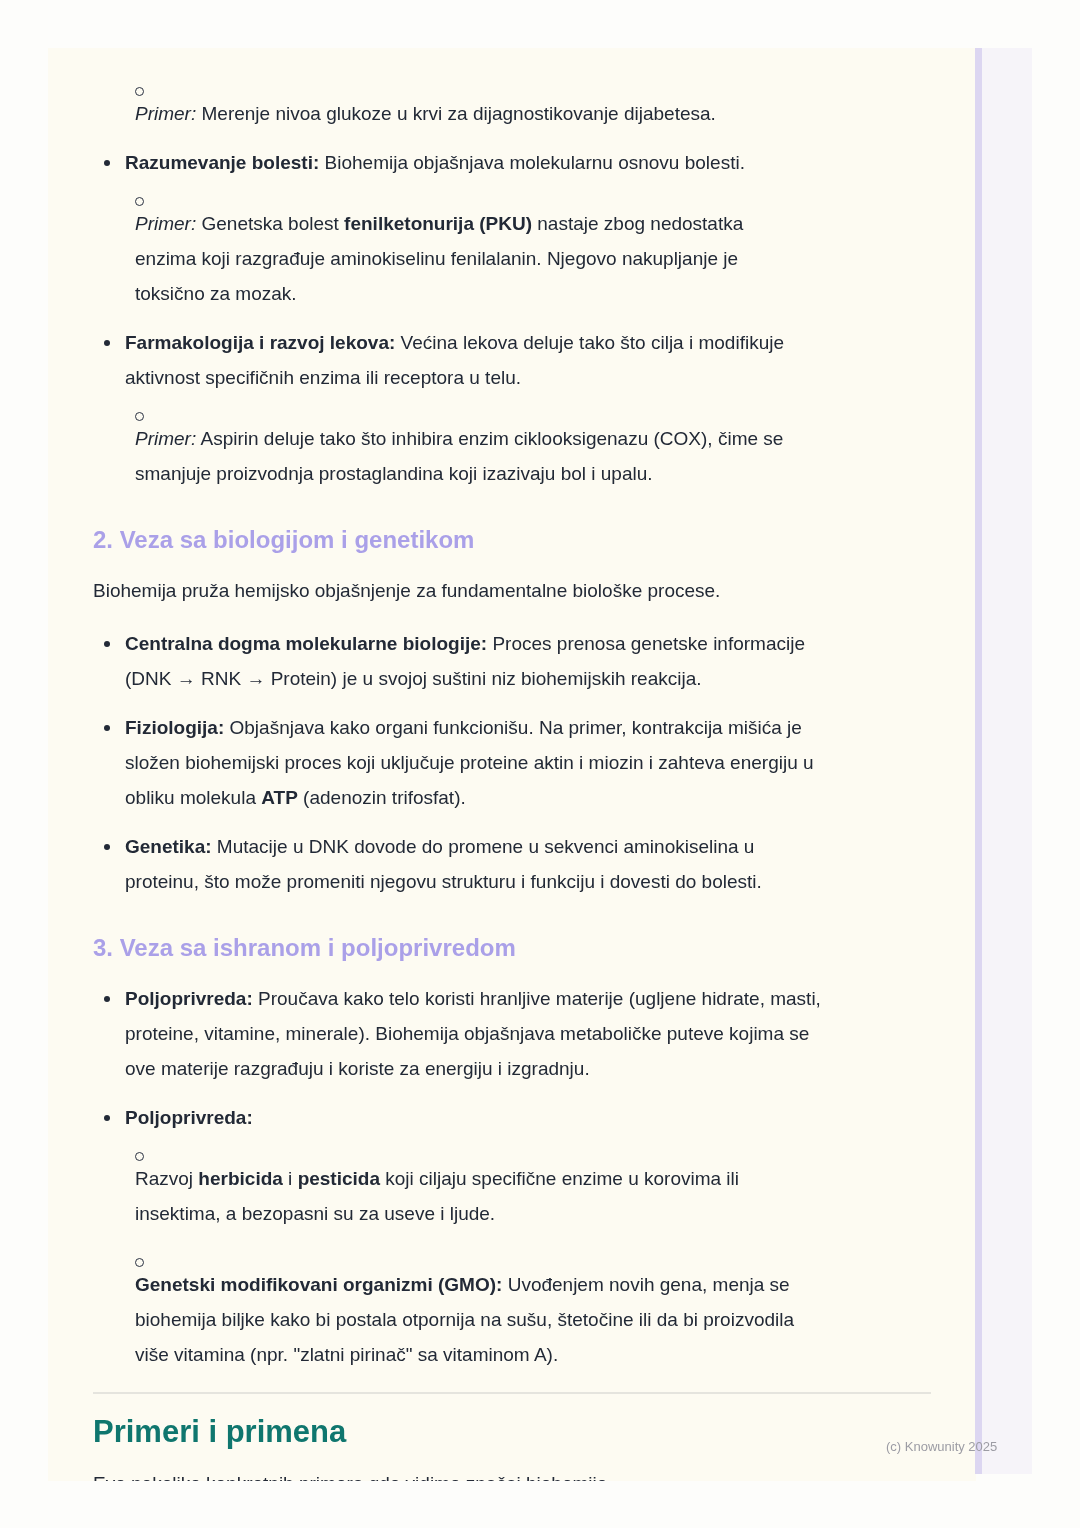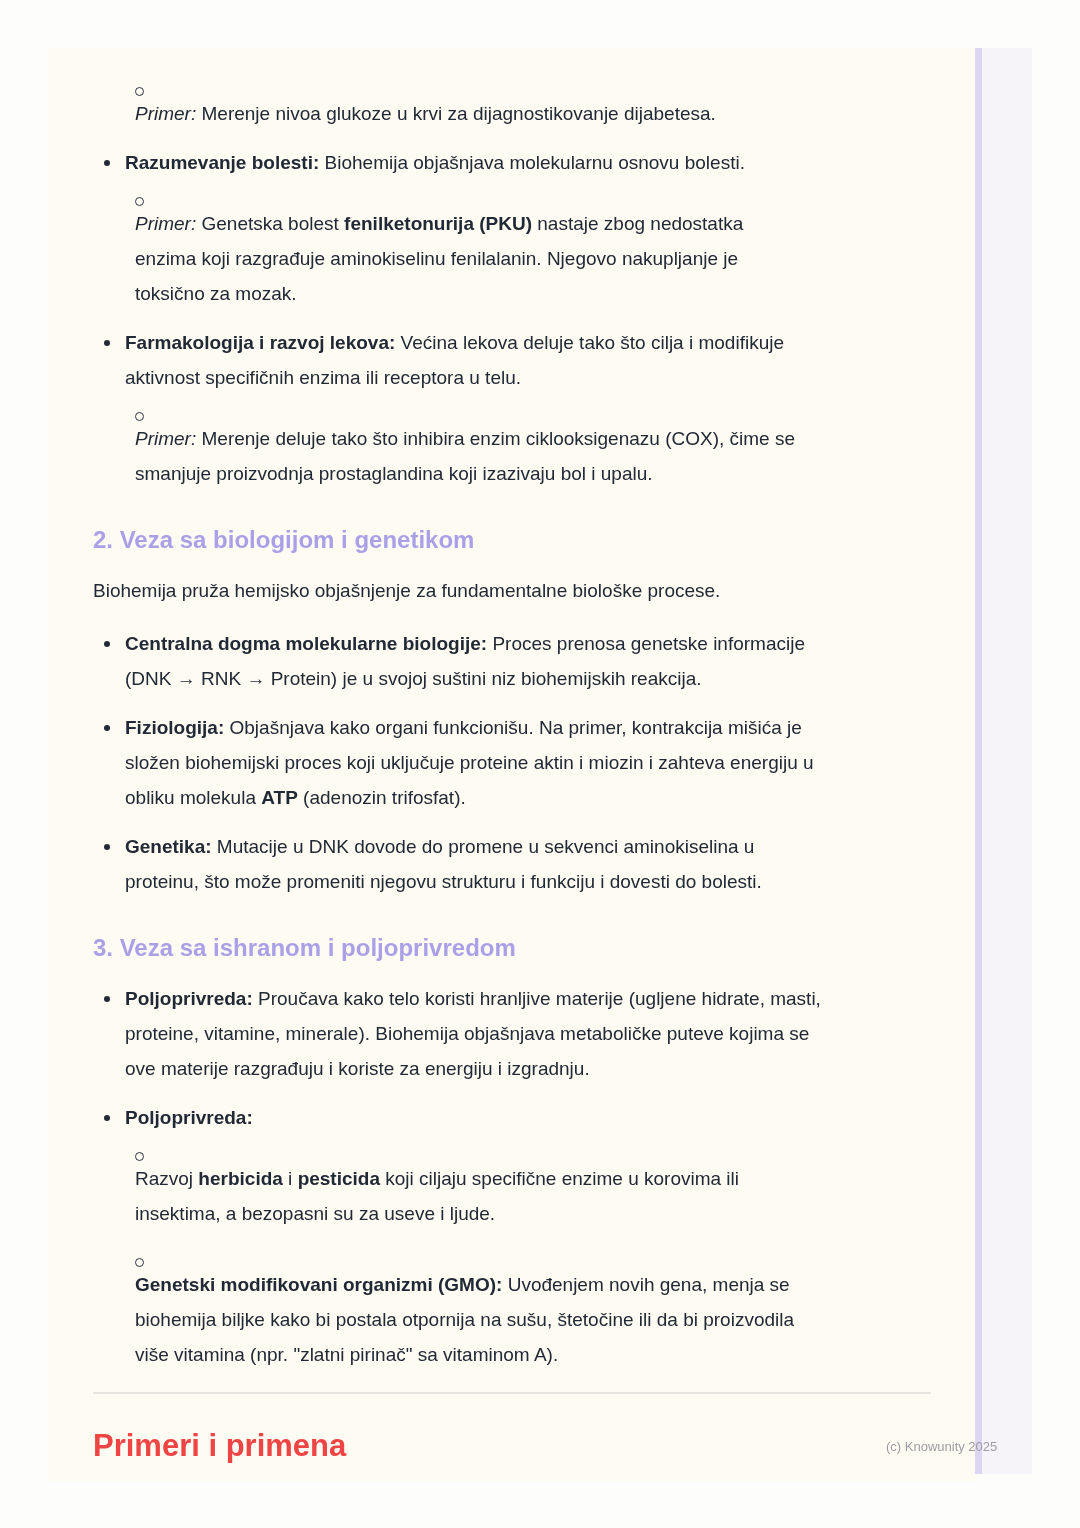--- a/index.html
+++ b/index.html
@@ -30,21 +30,21 @@
     border-radius:50%;background:#232a37;
   }
   .li2m::before{
     content:'';position:absolute;left:0;top:13px;width:9px;height:9px;
     border-radius:50%;border:1.7px solid #2b3242;box-sizing:border-box;background:transparent;
   }
   .s-b{font-weight:bold;}
   .s-i{font-style:italic;}
   .p{margin-top:14px;}
   .h2{margin-top:32px;margin-bottom:16px;font-size:24px;font-weight:700;color:#aaa0e8;line-height:34px;}
-  .h1{margin-top:32px;margin-bottom:14px;font-size:31px;font-weight:700;color:#ef4444;line-height:40px;}
+  .h1{margin-top:18px;margin-bottom:14px;font-size:31px;font-weight:700;color:#0f766e;line-height:40px;}
   .divider{margin-top:20px;border-top:2px solid #e5e4de;height:0;}
   .p + .li1{margin-top:18px;}
   .side-panel{
     position:absolute;left:975px;top:48px;width:57px;height:1426px;
     background:#f6f4f9;border-left:7px solid #dcd6f1;box-sizing:border-box;
   }
   .watermark{
     position:absolute;left:886px;top:1438px;
     font-size:13px;line-height:18px;color:#9c9ca4;z-index:5;white-space:nowrap;
   }
@@ -67,21 +67,21 @@
         <div class="block li2">
           <span class="marker li2m"></span>
           <span class="txt"><span class="s-i">Primer:</span><span class="s-n"> Genetska bolest </span><span class="s-b">fenilketonurija (PKU)</span><span class="s-n"> nastaje zbog nedostatka enzima koji razgrađuje aminokiselinu fenilalanin. Njegovo nakupljanje je toksično za mozak.</span></span>
         </div>
         <div class="block li1">
           <span class="marker li1m"></span>
           <span class="txt"><span class="s-b">Farmakologija i razvoj lekova:</span><span class="s-n"> Većina lekova deluje tako što cilja i modifikuje aktivnost specifičnih enzima ili receptora u telu.</span></span>
         </div>
         <div class="block li2">
           <span class="marker li2m"></span>
-          <span class="txt"><span class="s-i">Primer:</span><span class="s-n"> Merenje deluje tako što inhibira enzim ciklooksigenazu (COX), čime se smanjuje proizvodnja prostaglandina koji izazivaju bol i upalu.</span></span>
+          <span class="txt"><span class="s-i">Primer:</span><span class="s-n"> Aspirin deluje tako što inhibira enzim ciklooksigenazu (COX), čime se smanjuje proizvodnja prostaglandina koji izazivaju bol i upalu.</span></span>
         </div>
         <div class="h2">2. Veza sa biologijom i genetikom</div>
         <div class="block p">
           <span class="txt"><span class="s-n">Biohemija pruža hemijsko objašnjenje za fundamentalne biološke procese.</span></span>
         </div>
         <div class="block li1">
           <span class="marker li1m"></span>
           <span class="txt"><span class="s-b">Centralna dogma molekularne biologije:</span><span class="s-n"> Proces prenosa genetske informacije (DNK → RNK → Protein) je u svojoj suštini niz biohemijskih reakcija.</span></span>
         </div>
         <div class="block li1">

